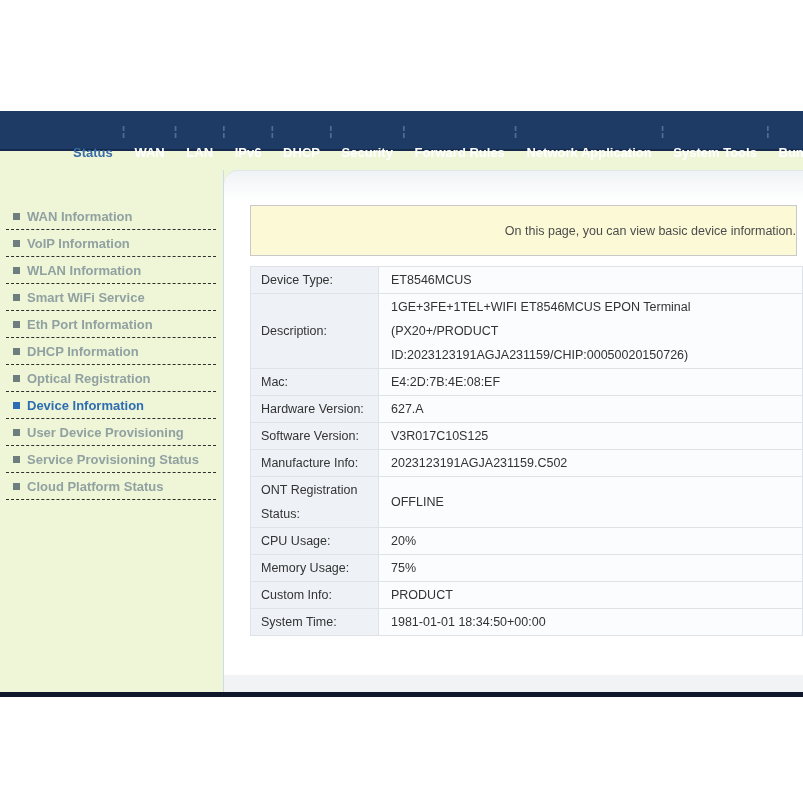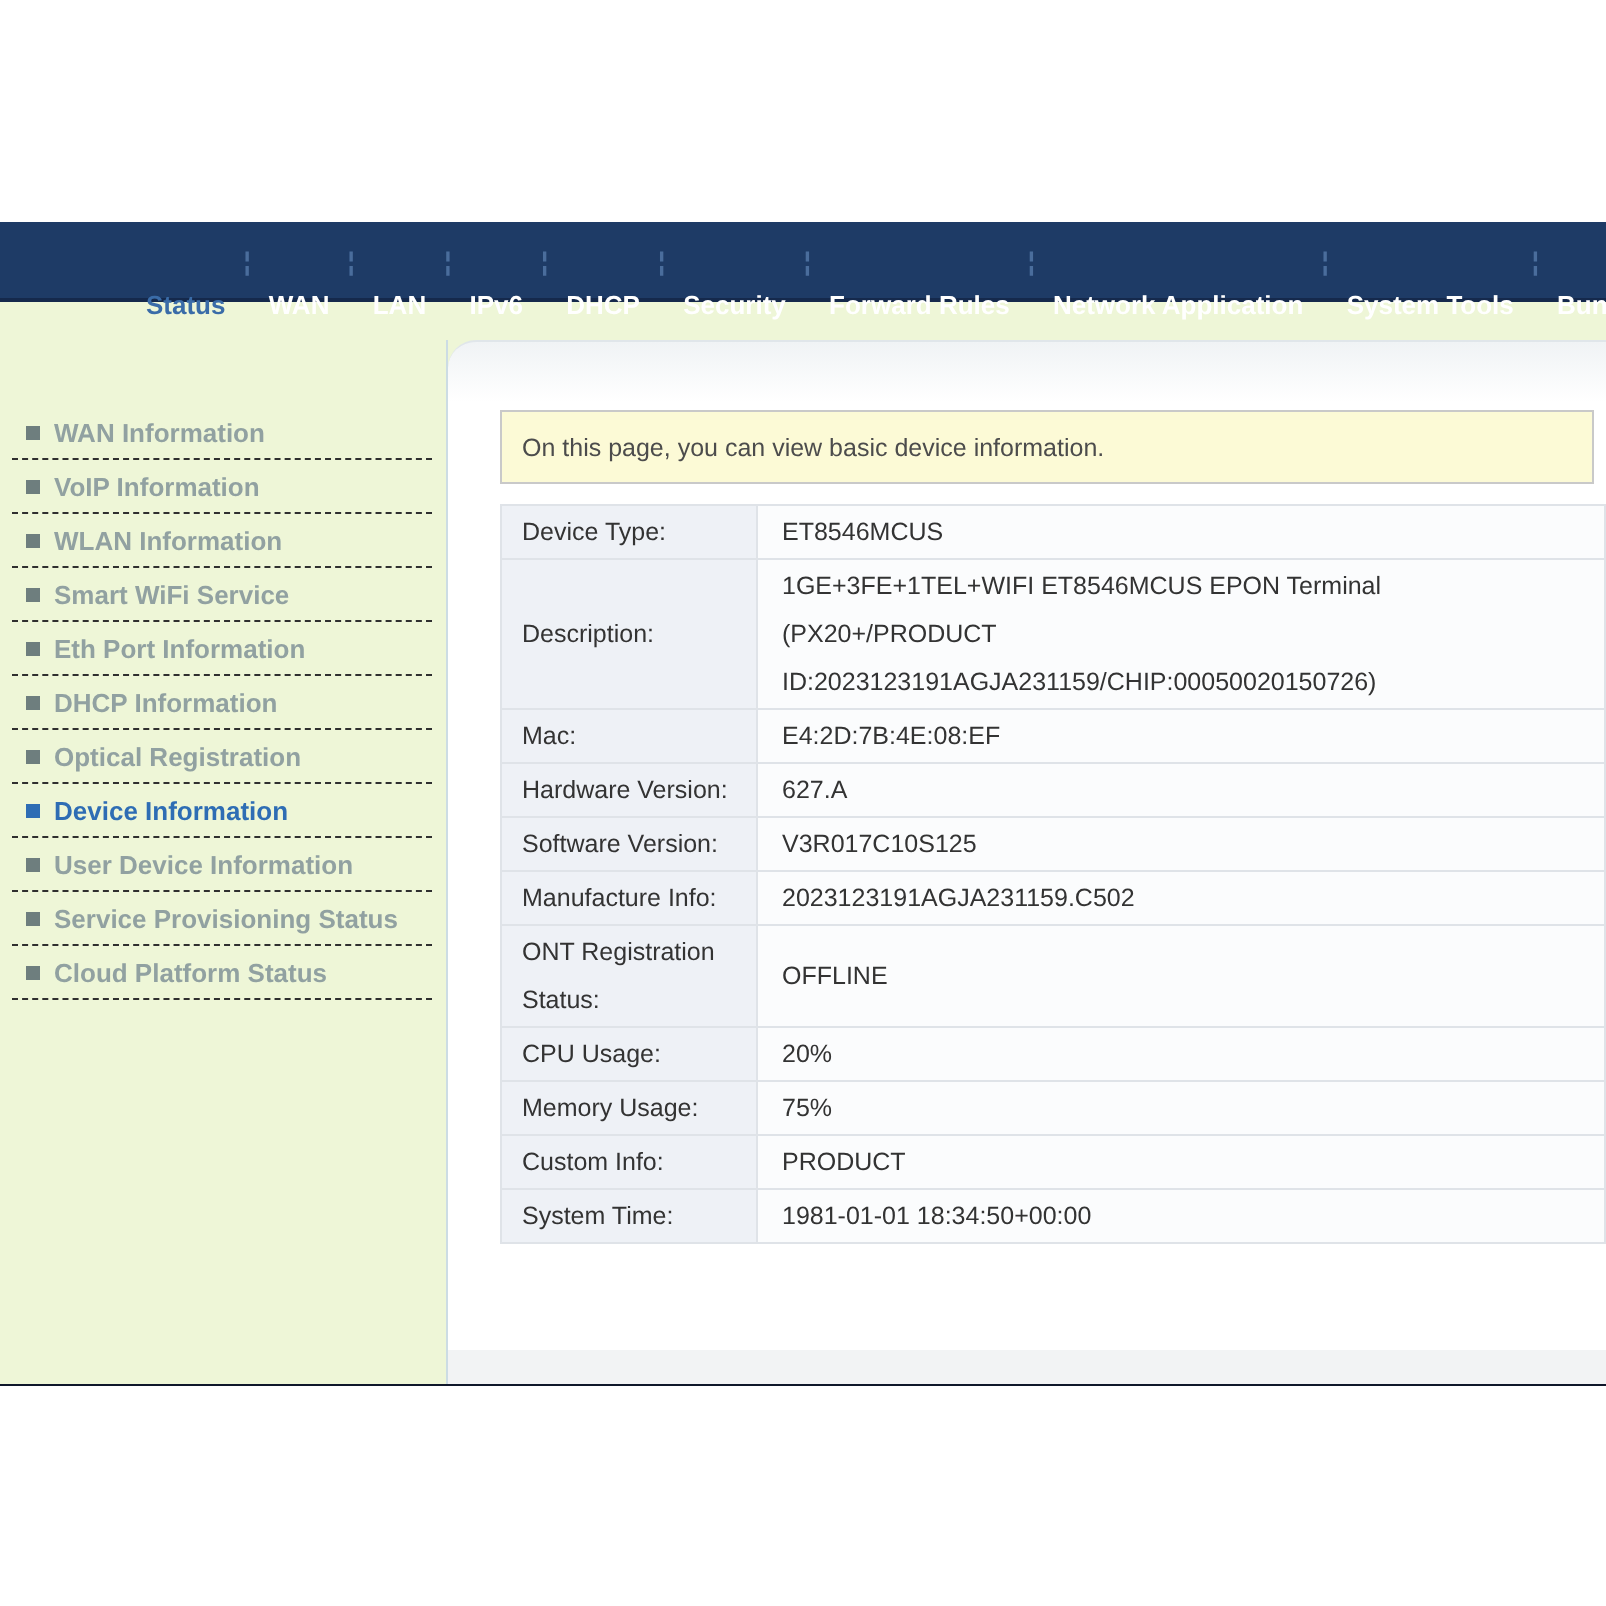--- a/index.html
+++ b/index.html
@@ -35,21 +35,21 @@
   .nav-sep{
     color:var(--nav-separator,#4a6d9c);
     font-weight:bold;
     font-size:13px;
   }
   
   .page{
     display:flex;
     height:541px;
     background:var(--side-bg,#eef6d7);
-    border-bottom:1px solid #0f172a;
+    border-bottom:5px solid #0f172a;
   }
   .sidebar{
     width:223px;
     flex:none;
   }
   .menu{
     list-style:none;
     margin:0;
     padding:52px 0 0 0;
   }
@@ -93,28 +93,29 @@
     box-sizing:border-box;
     overflow:hidden;
   }
   .panel-footer{
     height:17px;
     background:#f2f3f4;
   }
   .notice{
     background:var(--notice-bg,#fcfad6);
     border:1px solid #c9c9c9;
-    height:37px;
+    height:51px;
     display:flex;
     align-items:center;
     padding-left:10px;
     margin-right:6px;
     box-sizing:border-box;
     font-size:12.5px;
     color:#4c4c4c;
+    justify-content:flex-end;
   }
   
   .device-table{
     border-collapse:collapse;
     margin-top:10px;
     width:100%;
     table-layout:fixed;
   }
   .device-table td{
     border:1px solid #dfe3e8;
@@ -214,21 +215,21 @@
         <li>
         <span class="bullet"></span>
         <span class="item-label">Optical Registration</span>
       </li>
         <li class="active">
         <span class="bullet"></span>
         <span class="item-label">Device Information</span>
       </li>
         <li>
         <span class="bullet"></span>
-        <span class="item-label">User Device Information</span>
+        <span class="item-label">User Device Provisioning</span>
       </li>
         <li>
         <span class="bullet"></span>
         <span class="item-label">Service Provisioning Status</span>
       </li>
         <li>
         <span class="bullet"></span>
         <span class="item-label">Cloud Platform Status</span>
       </li>
       </ul>

